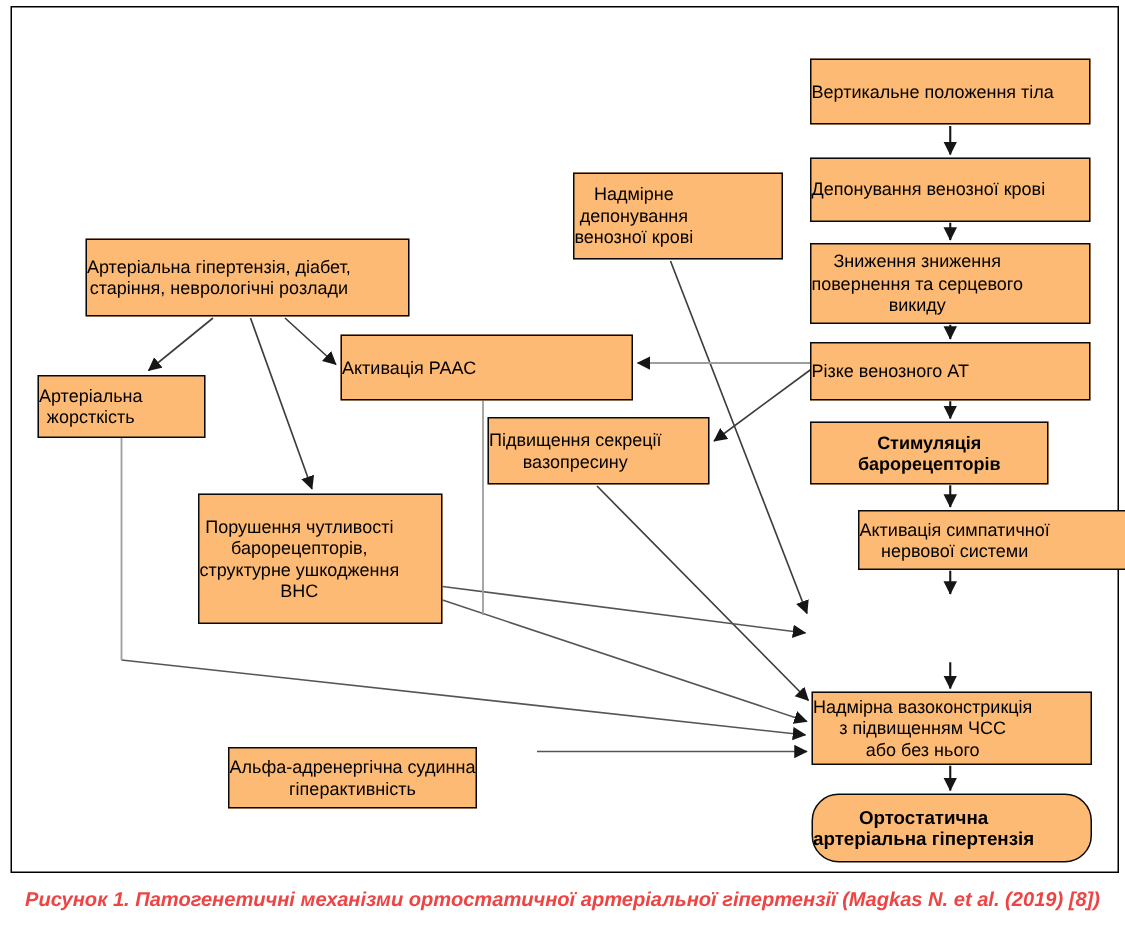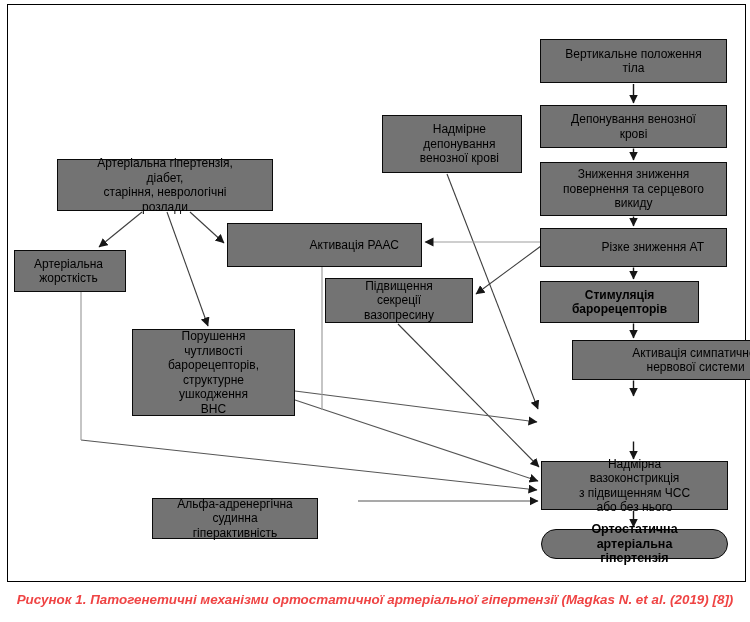--- a/index.html
+++ b/index.html
@@ -8,24 +8,24 @@
     font-family:"Liberation Sans",sans-serif;color:#000;
   }
   .stage{position:absolute;inset:0;width:750px;height:622px;}
   .frame{
     position:absolute;left:7px;top:4px;width:739px;height:578px;
     border:1.5px solid #000;box-sizing:border-box;background:transparent;
   }
   svg.wires{position:absolute;left:0;top:0;z-index:1;pointer-events:none;}
   .node{
     position:absolute;box-sizing:border-box;z-index:2;
-    border:1px solid #0a0a0a;background:#737373;
-    display:flex;align-items:center;justify-content:flex-end;
+    border:1px solid #0a0a0a;background:#fdba74;
+    display:flex;align-items:center;justify-content:flex-start;
     text-align:center;font-size:12px;line-height:14.5px;
-    padding:2px 22px;white-space:pre-line;
+    padding:2px 0;white-space:pre-line;
   }
   .node.bold{font-weight:bold;font-size:12.5px;}
   .caption{
     position:absolute;left:0;top:592px;width:750px;z-index:2;
     text-align:center;font-weight:bold;font-style:italic;
     font-size:13.4px;color:#ef4444;
   }
 </style>
 </head>
 <body>
@@ -73,21 +73,21 @@
       <line x1="81" y1="292" x2="81" y2="440"></line>
       <line x1="541" y1="242" x2="425" y2="242" marker-end="url(#ah)"></line>
     </g>
   </svg>
 
   <div class="node" style="left:57px;top:159px;width:216px;height:52px;">
     <span>Артеріальна гіпертензія, діабет,
 старіння, неврологічні розлади</span>
   </div>
 
-  <div class="node" style="left:14px;top:250px;width:112px;height:42px;">
+  <div class="node" style="left:25px;top:250px;width:112px;height:42px;">
     <span>Артеріальна
 жорсткість</span>
   </div>
 
   <div class="node" style="left:227px;top:223px;width:195px;height:44px;">
     <span>Активація РААС</span>
   </div>
 
   <div class="node" style="left:325px;top:278px;width:148px;height:45px;">
     <span>Підвищення секреції
@@ -120,39 +120,39 @@
     <span>Депонування венозної крові</span>
   </div>
 
   <div class="node" style="left:540px;top:162px;width:187px;height:54px;">
     <span>Зниження зниження
 повернення та серцевого
 викиду</span>
   </div>
 
   <div class="node" style="left:540px;top:228px;width:187px;height:39px;">
-    <span>Різке зниження АТ</span>
+    <span>Різке венозного АТ</span>
   </div>
 
   <div class="node" style="left:540px;top:281px;width:159px;height:42px;font-weight:bold;">
     <span>Стимуляція барорецепторів</span>
   </div>
 
   <div class="node" style="left:572px;top:340px;width:210px;height:40px;">
     <span>Активація симпатичної
 нервової системи</span>
   </div>
 
 
   <div class="node" style="left:541px;top:461px;width:187px;height:49px;">
     <span>Надмірна вазоконстрикція
 з підвищенням ЧСС
 або без нього</span>
   </div>
 
-  <div class="node bold" style="left:541px;top:529px;width:187px;height:30px;border-radius:18px;">
+  <div class="node bold" style="left:541px;top:529px;width:187px;height:46px;border-radius:18px;">
     <span>Ортостатична
 артеріальна гіпертензія</span>
   </div>
 
   <div class="caption">Рисунок 1. Патогенетичні механізми ортостатичної артеріальної гіпертензії (Magkas N. et al. (2019) [8])</div>
 
 </div>
 
 </body></html>

